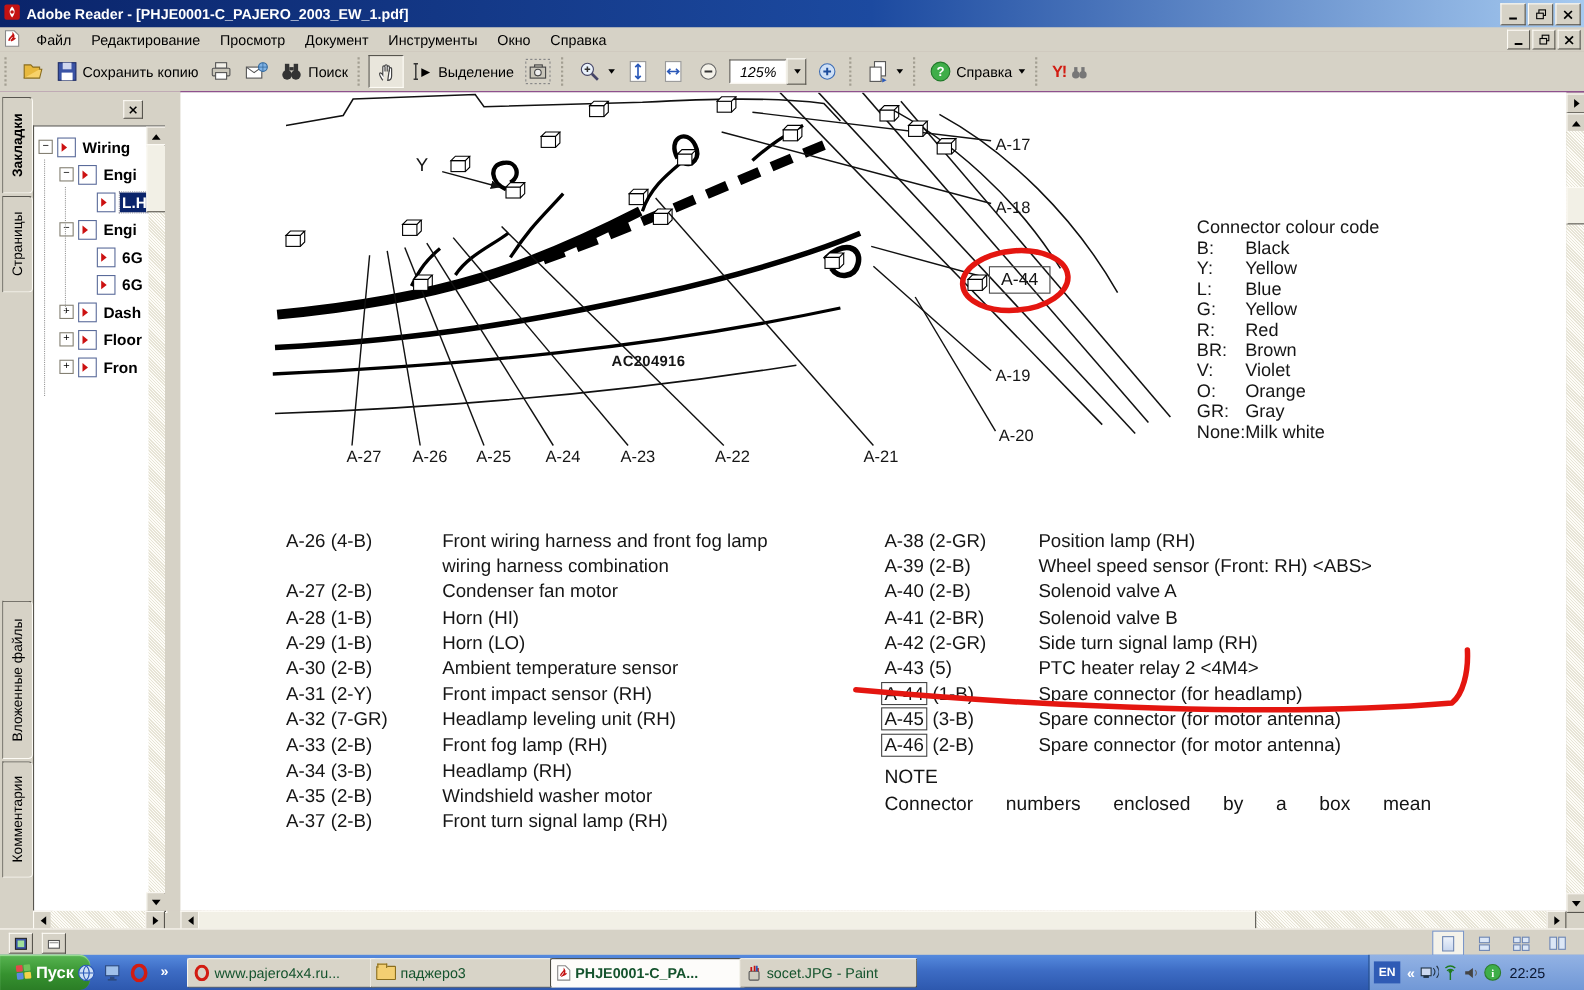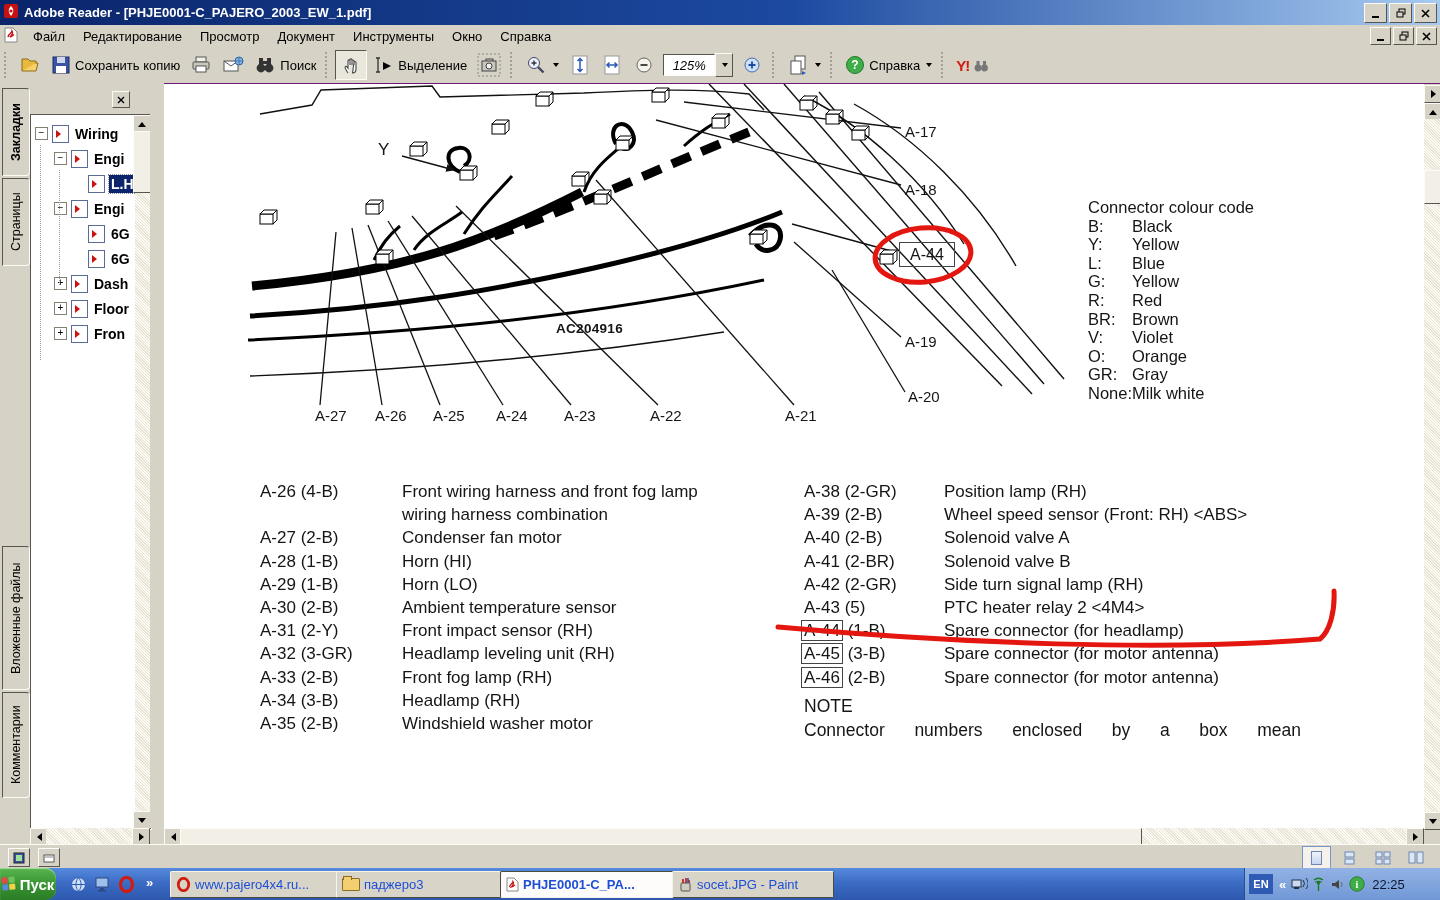--- a/index.html
+++ b/index.html
@@ -117,31 +117,31 @@
   .circ .nt{transform:scale(.55);}
   .circ .nt.l{border-right-color:#fff;} .circ .nt.r{border-left-color:#fff;}
   .layouts{position:absolute;left:1302px;top:1px;display:flex;gap:4px;}
   .lay-btn{width:27px;height:21px;display:flex;align-items:center;justify-content:center;gap:1px;border:1px solid transparent;}
   .lay-btn.sel{background:#f4f2ea;border-color:#7b96c8;}
   .pg{width:9px;height:12px;background:linear-gradient(#eef3fb,#c8d7ef);border:1px solid #6d86b4;}
 
   
   .taskbar{position:absolute;left:0;top:868px;width:1440px;height:32px;
     background:linear-gradient(180deg,#558ade 0%,#3d6cc4 45%,#2d58ae 100%);}
-  .startbtn{position:absolute;left:0;top:0;width:56px;height:32px;border-radius:0 10px 10px 0;
+  .startbtn{position:absolute;left:0;top:0;width:82px;height:32px;border-radius:0 10px 10px 0;
     background:linear-gradient(180deg,#58b552 0%,#36922f 55%,#2b7d26 100%);
     display:flex;align-items:center;justify-content:center;gap:4px;color:#fff;font-weight:bold;font-size:15px;
     box-shadow:inset 0 1px 1px #9fe09a;}
   .flag{width:14px;height:14px;display:grid;grid-template-columns:6px 6px;grid-template-rows:6px 6px;gap:1px;transform:rotate(-6deg);}
   .flag i{border-radius:1px;}
   .ql{position:absolute;top:6px;width:20px;height:20px;display:flex;align-items:center;justify-content:center;}
   .overflow-ch{position:absolute;left:146px;top:7px;color:#fff;font-weight:bold;font-size:13px;}
   .taskbtn{position:absolute;top:3px;height:25px;background:#d8d4c8;border:1px solid;
     border-color:#f5f3ec #4a4a42 #4a4a42 #f5f3ec;border-radius:2px;display:flex;align-items:center;gap:4px;
-    padding:0 5px;font-size:13px;color:#1d4ed8;overflow:hidden;white-space:nowrap;}
+    padding:0 5px;font-size:13px;color:#14532d;overflow:hidden;white-space:nowrap;}
   .taskbtn.active{background:#fdfcfa;border-color:#4a4a42 #f5f3ec #f5f3ec #4a4a42;}
   .tray{position:absolute;left:1244px;top:0;width:196px;height:32px;
     background:linear-gradient(180deg,#92b2e4 0%,#7198d6 100%);border-left:1px solid #26508e;
     display:flex;align-items:center;}
   .enbox{width:24px;height:20px;background:#2f5bb5;color:#fff;font-size:11px;font-weight:bold;
     display:flex;align-items:center;justify-content:center;margin-left:4px;}
   .tray-ch{color:#fff;font-weight:bold;margin:0 4px 0 6px;font-size:13px;}
   .tray-ico{width:19px;height:19px;display:flex;align-items:center;justify-content:center;}
   .clock{margin-left:6px;font-size:13px;color:#0a1630;}
 
@@ -554,34 +554,38 @@
         </div>
         <div class="crow">
           <span class="ccode">A-30 (2-B)</span>
           <span class="cdesc">Ambient temperature sensor</span>
         </div>
         <div class="crow">
           <span class="ccode">A-31 (2-Y)</span>
           <span class="cdesc">Front impact sensor (RH)</span>
         </div>
         <div class="crow">
-          <span class="ccode">A-32 (3-GR)</span>
+          <span class="ccode">A-32 (7-GR)</span>
           <span class="cdesc">Headlamp leveling unit (RH)</span>
         </div>
         <div class="crow">
           <span class="ccode">A-33 (2-B)</span>
           <span class="cdesc">Front fog lamp (RH)</span>
         </div>
         <div class="crow">
           <span class="ccode">A-34 (3-B)</span>
           <span class="cdesc">Headlamp (RH)</span>
         </div>
         <div class="crow">
           <span class="ccode">A-35 (2-B)</span>
           <span class="cdesc">Windshield washer motor</span>
+        </div>
+        <div class="crow">
+          <span class="ccode">A-37 (2-B)</span>
+          <span class="cdesc">Front turn signal lamp (RH)</span>
         </div>
       </div>
     <div class="ccol" id="col-right">
         <div class="crow">
           <span class="ccode">A-38 (2-GR)</span>
           <span class="cdesc">Position lamp (RH)</span>
         </div>
         <div class="crow">
           <span class="ccode">A-39 (2-B)</span>
           <span class="cdesc">Wheel speed sensor (Front: RH) &lt;ABS&gt;</span>

